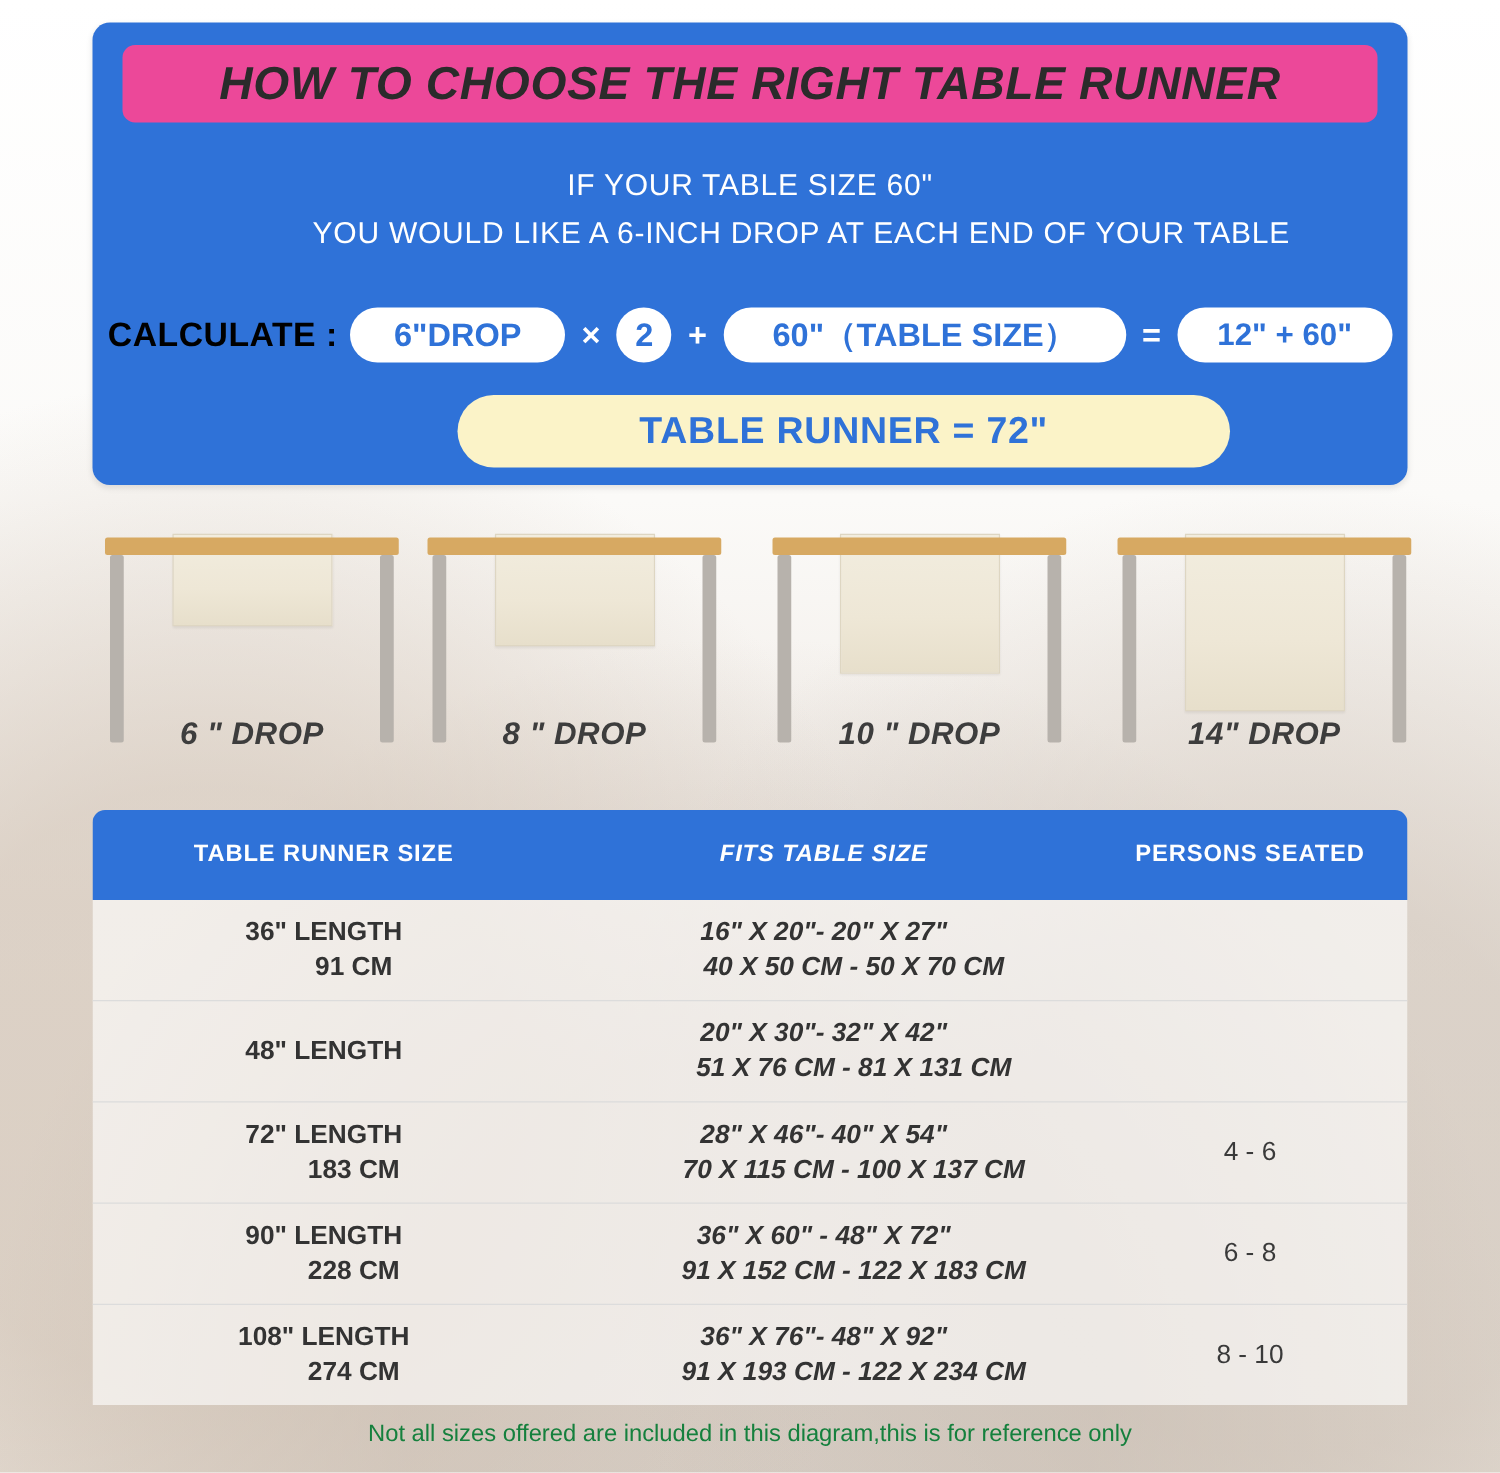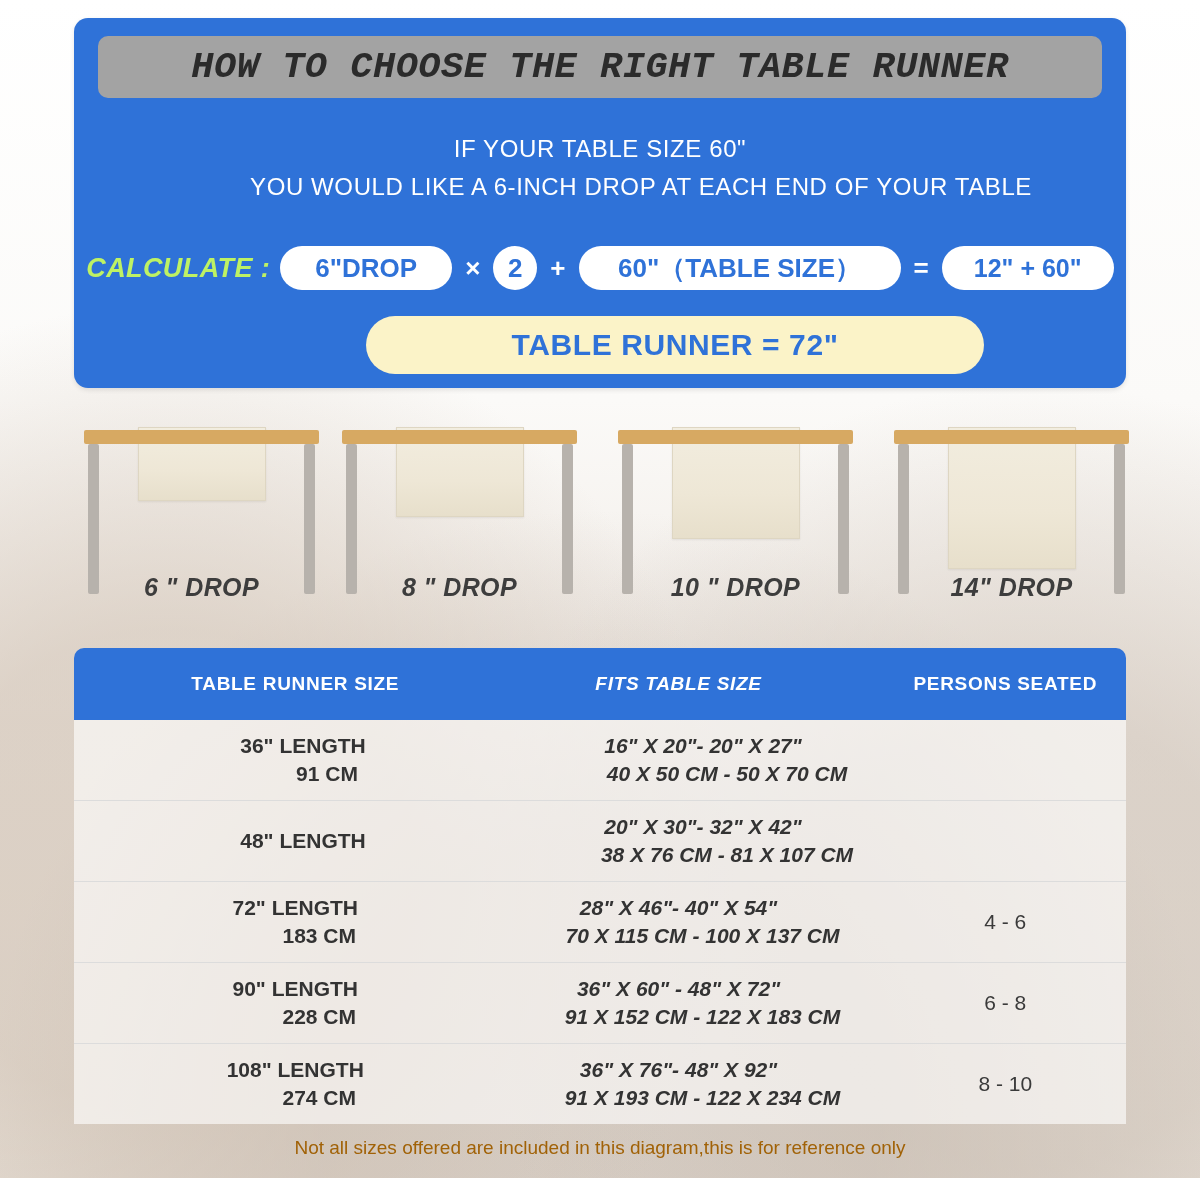--- a/index.html
+++ b/index.html
@@ -41,26 +41,25 @@
     background: #2f72d8;
     border-radius: 14px;
     box-shadow: 0 2px 5px rgba(0,0,0,0.10);
   }
   .title-pill {
     position: absolute;
     left: 24px;
     top: 18px;
     width: 1004px;
     height: 62px;
-    background: #a3a3a3;
+    background: #ec4899;
     border-radius: 10px;
     display: flex;
     align-items: center;
     justify-content: center;
-    font-family: Liberation Mono, monospace;
   }
   .title-pill span {
     font-size: 37px;
     font-weight: bold;
     font-style: italic;
     letter-spacing: 0.5px;
     color: #2b2b2b;
     white-space: nowrap;
   }
   .sub-line {
@@ -79,25 +78,24 @@
     position: absolute;
     left: 0;
     top: 228px;
     width: 1052px;
     display: flex;
     align-items: center;
     justify-content: center;
     gap: 10px;
   }
   .calc-label {
-    color: #bef264;
+    color: #000000;
     font-size: 27px;
     font-weight: bold;
     letter-spacing: 0.4px;
-    font-style: italic;
   }
   .pill {
     background: #ffffff;
     color: #2f72d8;
     font-weight: bold;
     border-radius: 999px;
     display: flex;
     align-items: center;
     justify-content: center;
     white-space: nowrap;
@@ -207,21 +205,21 @@
     height: 72px;
     align-items: center;
   }
   .t-head div {
     color: #ffffff;
     font-size: 19px;
     font-weight: bold;
     text-align: center;
     letter-spacing: 0.7px;
   }
-  .col1 { width: 370px; margin-left: 44px; }
+  .col1 { width: 370px; }
   .col2 { width: 430px; font-style: italic; }
   .col3 { width: 252px; }
 
   .t-body {
     background: rgba(255,255,255,0.62);
   }
   .t-row {
     display: flex;
     align-items: center;
     height: 80px;
@@ -238,21 +236,21 @@
   .cell .ln2 { display: block; font-weight: bold; padding-left: 48px; }
   .cell.seated { font-size: 21px; font-weight: normal; color: #3a3a3a; }
 
   .footnote {
     position: absolute;
     left: 74px;
     top: 1137px;
     width: 1052px;
     text-align: center;
     font-size: 19px;
-    color: #a16207;
+    color: #15803d;
   }
 </style>
 </head>
 <body>
 
 <div class="page">
   <div class="bg-wash"></div>
 
   <div class="calc-panel">
     <div class="title-pill">
@@ -332,21 +330,21 @@
           <span class="ln2">40 X 50 CM - 50 X 70 CM</span>
         </div>
       </div>
 
       <div class="t-row">
         <div class="cell col1">
           <span class="ln1">48" LENGTH</span>
         </div>
         <div class="cell col2">
           <span class="ln1">20" X 30"- 32" X 42"</span>
-          <span class="ln2">38 X 76 CM - 81 X 107 CM</span>
+          <span class="ln2">51 X 76 CM - 81 X 131 CM</span>
         </div>
       </div>
 
       <div class="t-row">
         <div class="cell col1">
           <span class="ln1">72" LENGTH</span>
           <span class="ln2">183 CM</span>
         </div>
         <div class="cell col2">
           <span class="ln1">28" X 46"- 40" X 54"</span>

